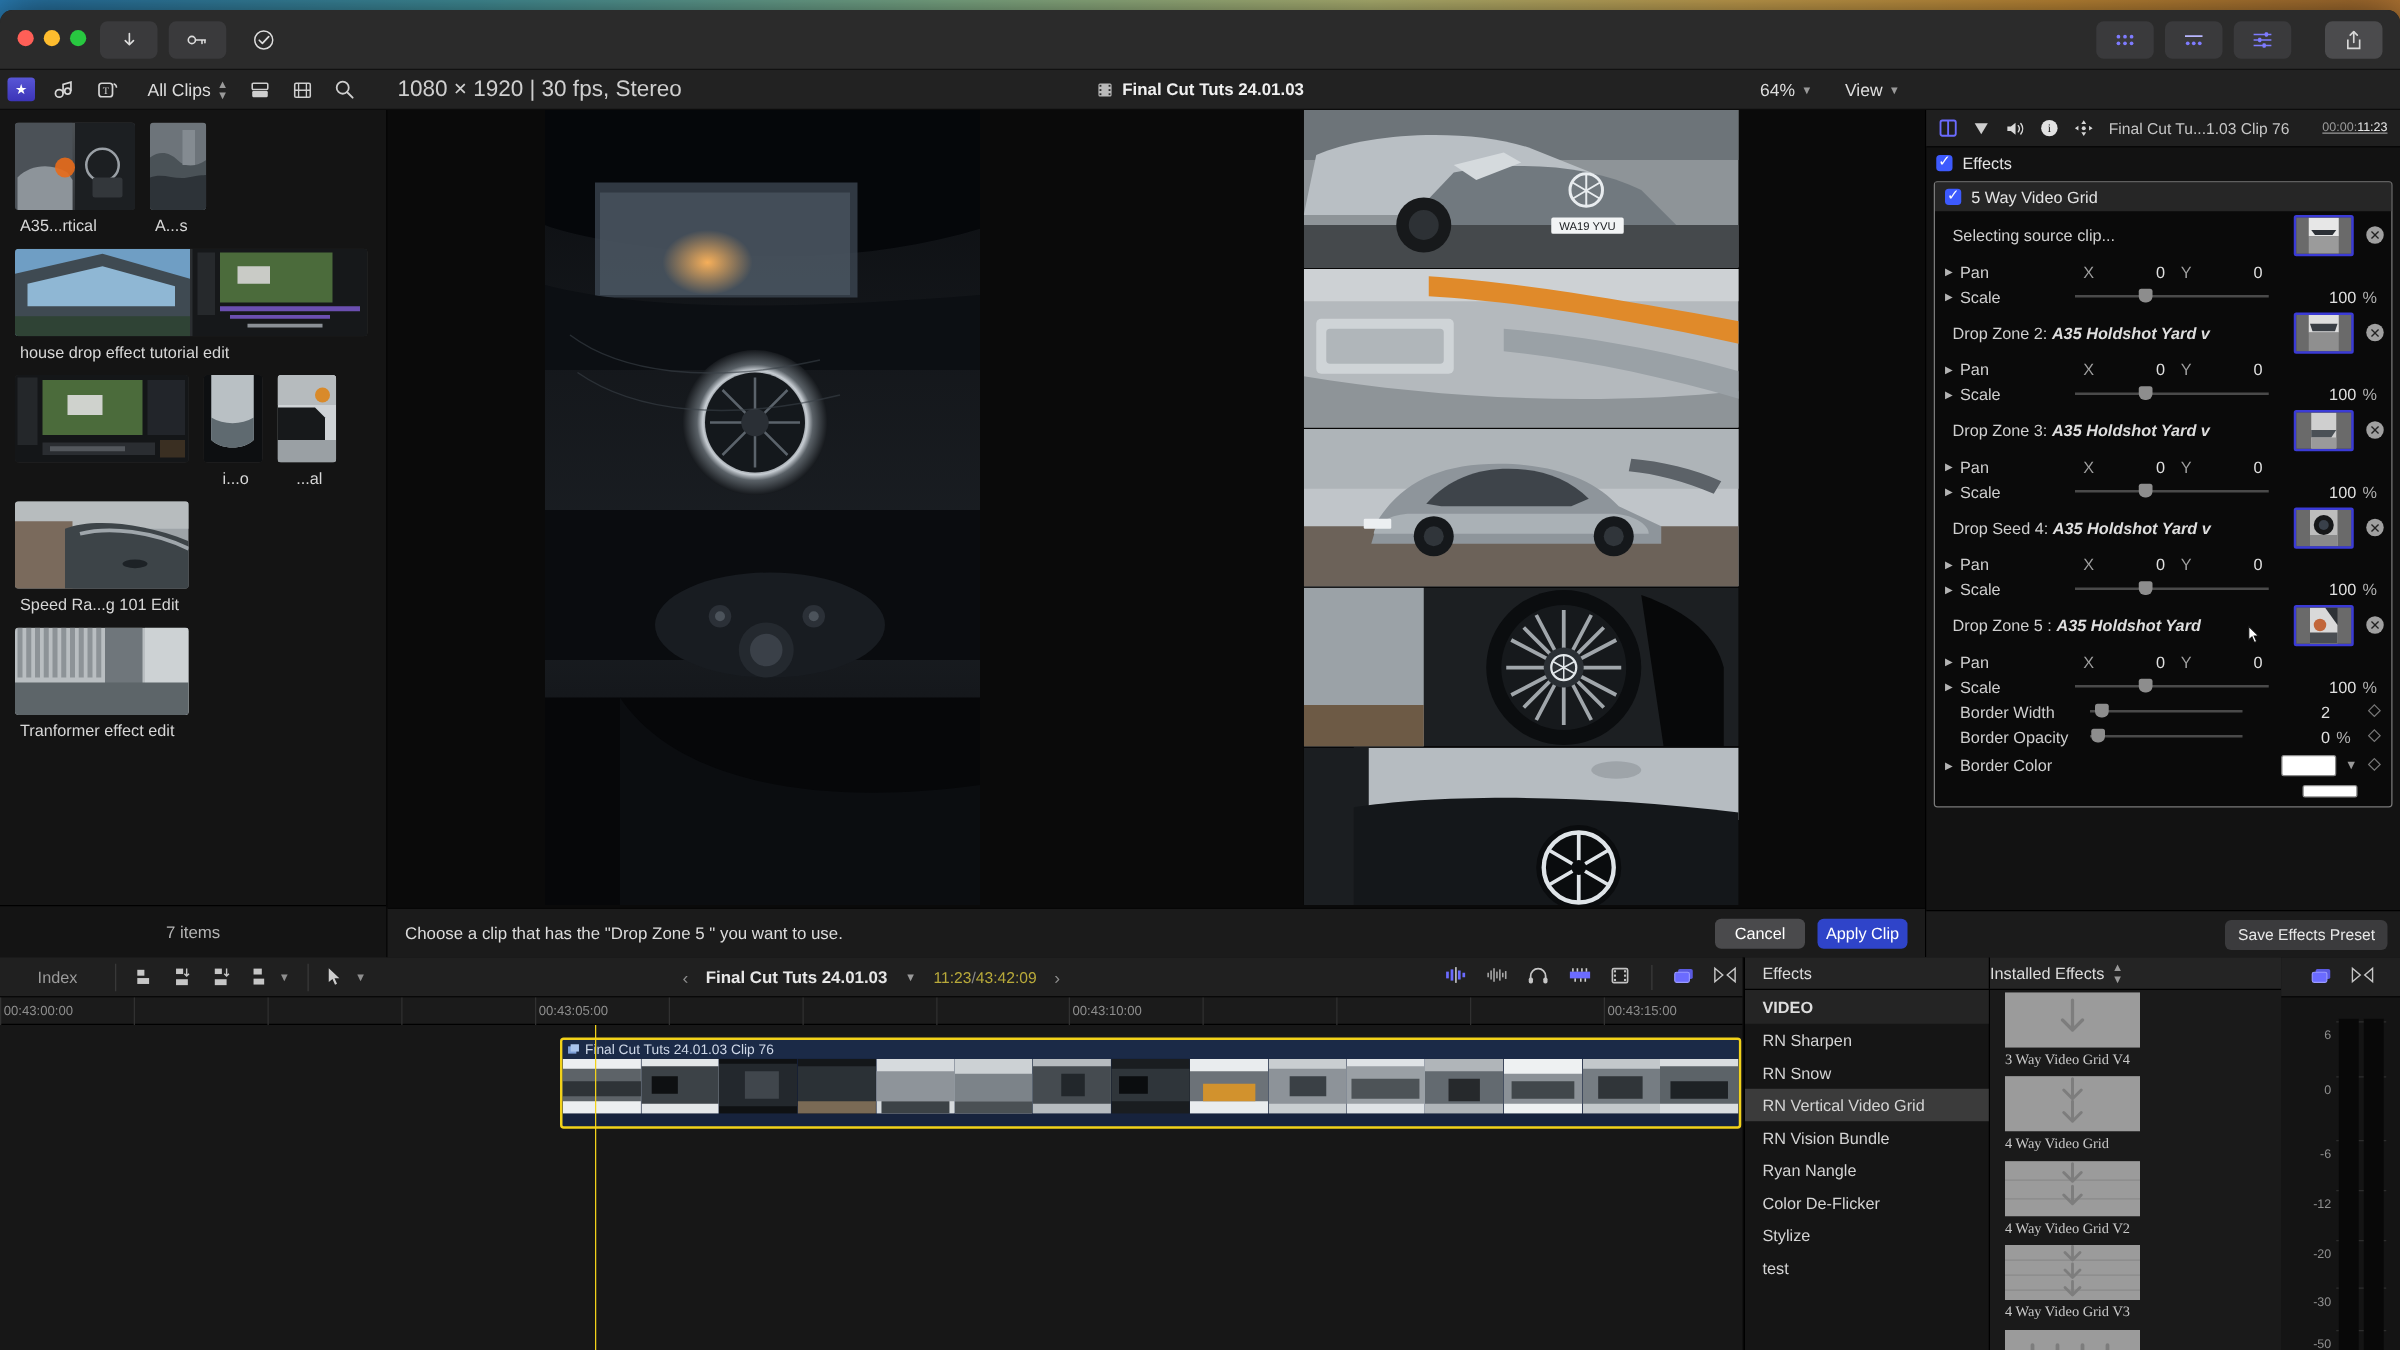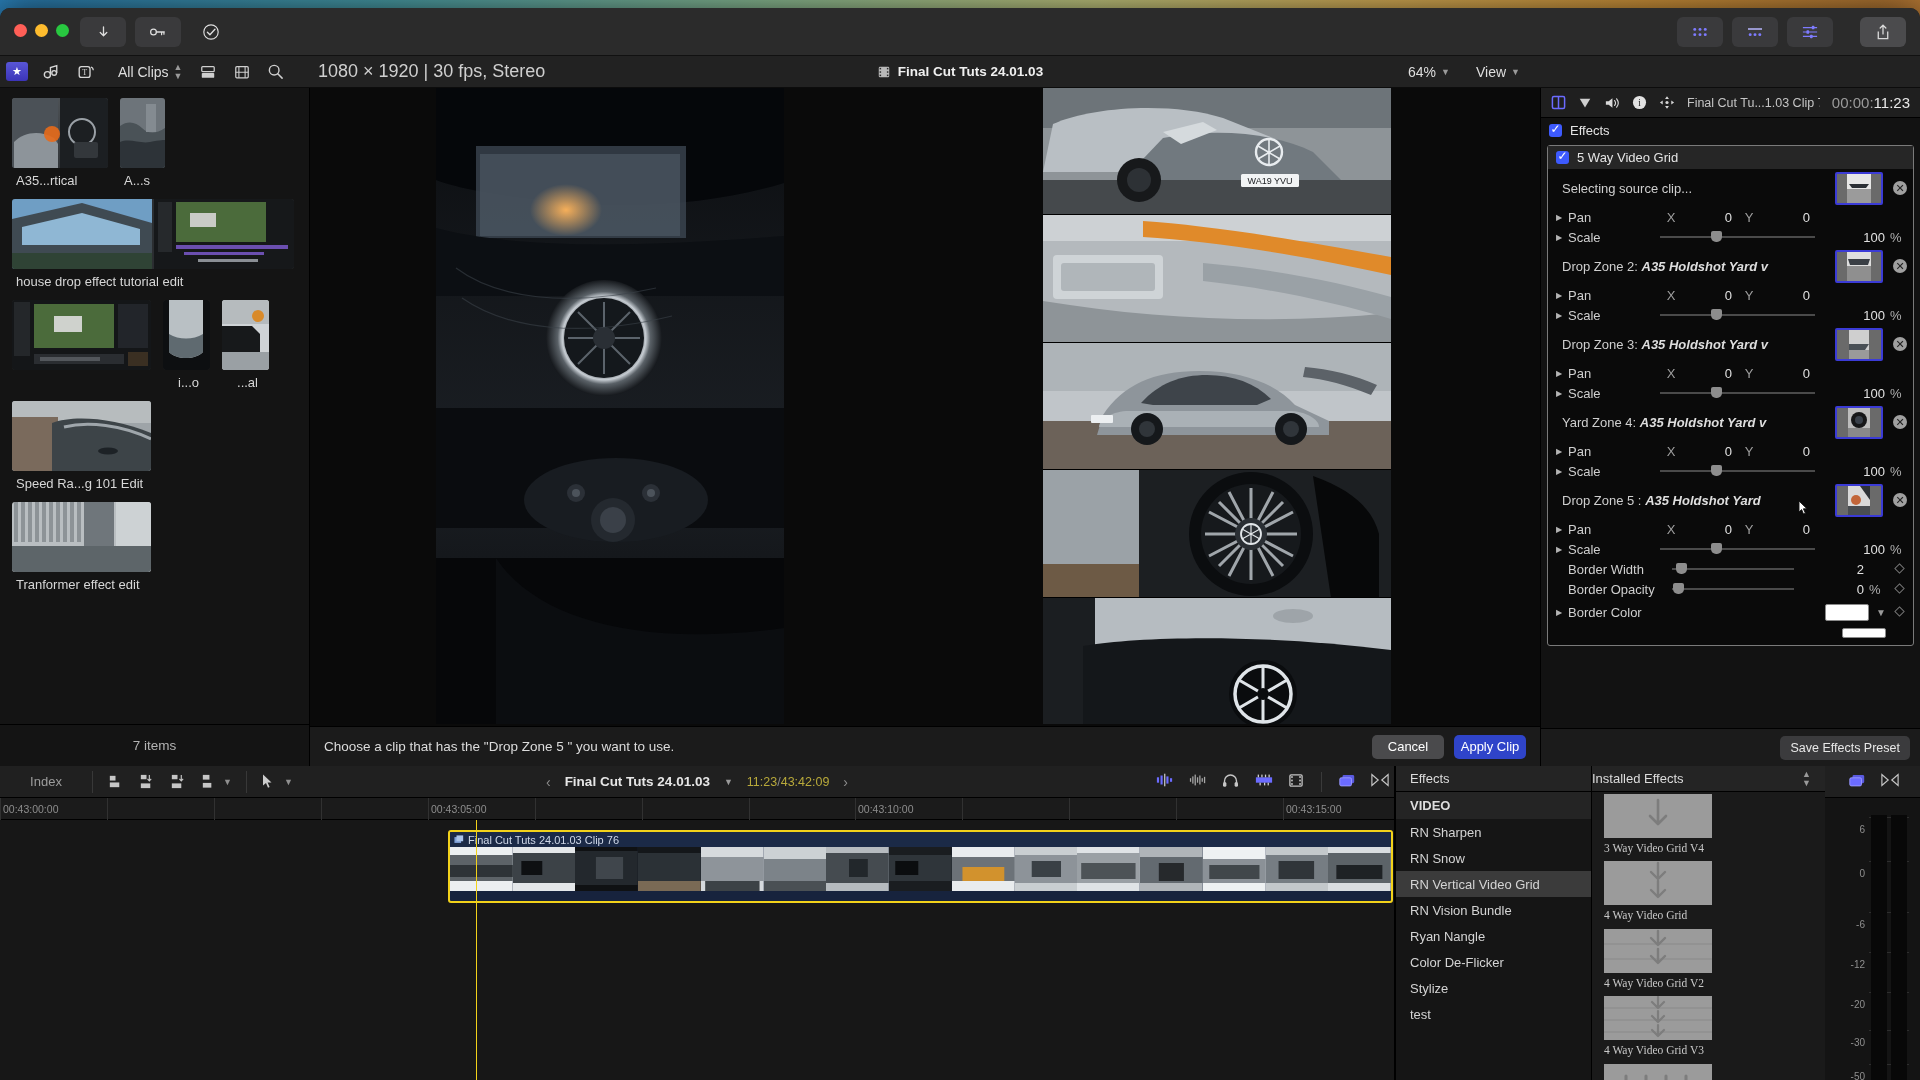--- a/index.html
+++ b/index.html
@@ -72,21 +72,21 @@
   #dlgtext { color:#dcdcdc; font-size:13.5px; }
   .dbtn { margin-left:10px; height:24px; min-width:72px; border-radius:5px; background:#4a4a4c;
      color:#fff; font-size:13px; display:flex; align-items:center; justify-content:center; }
   .dbtn.primary{ background:#2f44c9; }
 
   
   #inspector { width:380px; background:#121212; position:relative; border-left:1px solid #000; }
   #insphead { height:30px; background:#1f1f1f; display:flex; align-items:center; gap:12px;
       padding:0 10px; border-bottom:1px solid #000; }
   #insphead .nm { flex:1; color:#c5c5c5; font-size:12.5px; white-space:nowrap; overflow:hidden; }
-  #insphead .tc { color:#9a9a9a; font-size:15px; font-family:"Liberation Sans",sans-serif; }
+  #insphead .tc { color:#9a9a9a; font-size:10px; font-family:"Liberation Sans",sans-serif;text-decoration:underline; }
   #insphead .tc b{ color:#e8e8e8; font-weight:normal; }
   #inspbody { position:absolute; top:30px; bottom:38px; left:0; right:0; overflow:hidden; }
   .ckrow { display:flex; align-items:center; gap:8px; padding:5px 8px; }
   .cbx { width:13px; height:13px; border-radius:3px; background:#3d5afe; position:relative; flex:none;}
   .cbx:after { content:"✓"; position:absolute; left:1.5px; top:-2px; font-size:12px; color:#fff; }
   .efxname { color:#e4e4e4; font-size:13px; }
   #efxbox { margin:2px 6px 0 6px; border:1px solid #7a7a7a; border-radius:3px; background:#0a0a0a;
       position:relative; padding-bottom:4px;}
   #efxbox .hdr { background:#262626; display:flex; align-items:center; gap:8px; padding:4px 8px; }
   .dz { display:flex; align-items:center; padding:2px 6px 2px 14px; height:38px; }
@@ -141,21 +141,21 @@
   #clipfilm { position:absolute; left:0; right:0; top:15px; height:44px; display:flex; }
   .fframe{ flex:1; position:relative; overflow:hidden; }
   #playhead { position:absolute; left:476px; top:0; bottom:0; width:1px; background:#f2d21a; z-index:5;}
 
   
   #efxbrowser { position:absolute; left:1395px; right:95px; top:0; bottom:0; background:#1a1a1a;
      display:flex; flex-direction:column; border-left:1px solid #000;}
   #ebhead { height:26px; background:#242424; display:flex; border-bottom:1px solid #000;}
   #ebhead .l { width:196px; padding-left:14px; display:flex; align-items:center; color:#dcdcdc; font-size:13px;
       border-right:1px solid #000;}
-  #ebhead .r { flex:1; display:flex; align-items:center; justify-content:space-between; gap:6px; padding-right:14px;
+  #ebhead .r { flex:1; display:flex; align-items:center; justify-content:flex-start; gap:6px; padding-right:14px;
       color:#dcdcdc; font-size:13px;}
   #ebmain { flex:1; display:flex; overflow:hidden; }
   #eblist { width:196px; background:#151515; border-right:1px solid #000; padding-top:0;}
   .ebcat { padding:6px 14px; font-size:13px; color:#ddd; font-weight:bold; background:#242424;}
   .ebitem { padding:5.5px 14px; font-size:13px; color:#d4d4d4; }
   .ebitem.sel { background:#3b3b3b; }
   #ebgrid { flex:1; padding:2px 10px 0 12px; display:flex; flex-wrap:wrap; gap:0 14px; overflow:hidden;
      align-content:flex-start;}
   .ebcell { width:108px; }
   .ebpv { width:108px; height:44px; background:#9b9b9b; position:relative; overflow:hidden; }
@@ -731,21 +731,21 @@
             <span class="plabel">Scale</span>
             <span class="slider">
                 <span class="trk"></span>
                 <span class="knb" style="left:33%"></span>
               </span>
             <span class="pval">100</span>
             <span class="punit">%</span>
           </div>
 
           <div class="dz">
-            <div class="dzlabel"><span>Yard Zone 4:</span> <i>A35 Holdshot Yard v</i></div>
+            <div class="dzlabel"><span>Drop Seed 4:</span> <i>A35 Holdshot Yard v</i></div>
             <div class="dzwell">
               <svg width="44" height="29" viewBox="0 0 44 29">
                   <rect width="44" height="29" fill="#6a6a6a"></rect>
                   <rect x="11" y="0" width="22" height="29" fill="#bdbdbd"></rect>
                   <circle cx="22" cy="12" r="8" fill="#161719"></circle>
                   <circle cx="22" cy="12" r="4" fill="#39404a"></circle>
                   <rect x="11" y="20" width="22" height="9" fill="#8a8a8a"></rect>
                 </svg>
             </div>
             <span class="dzx">✕</span>

